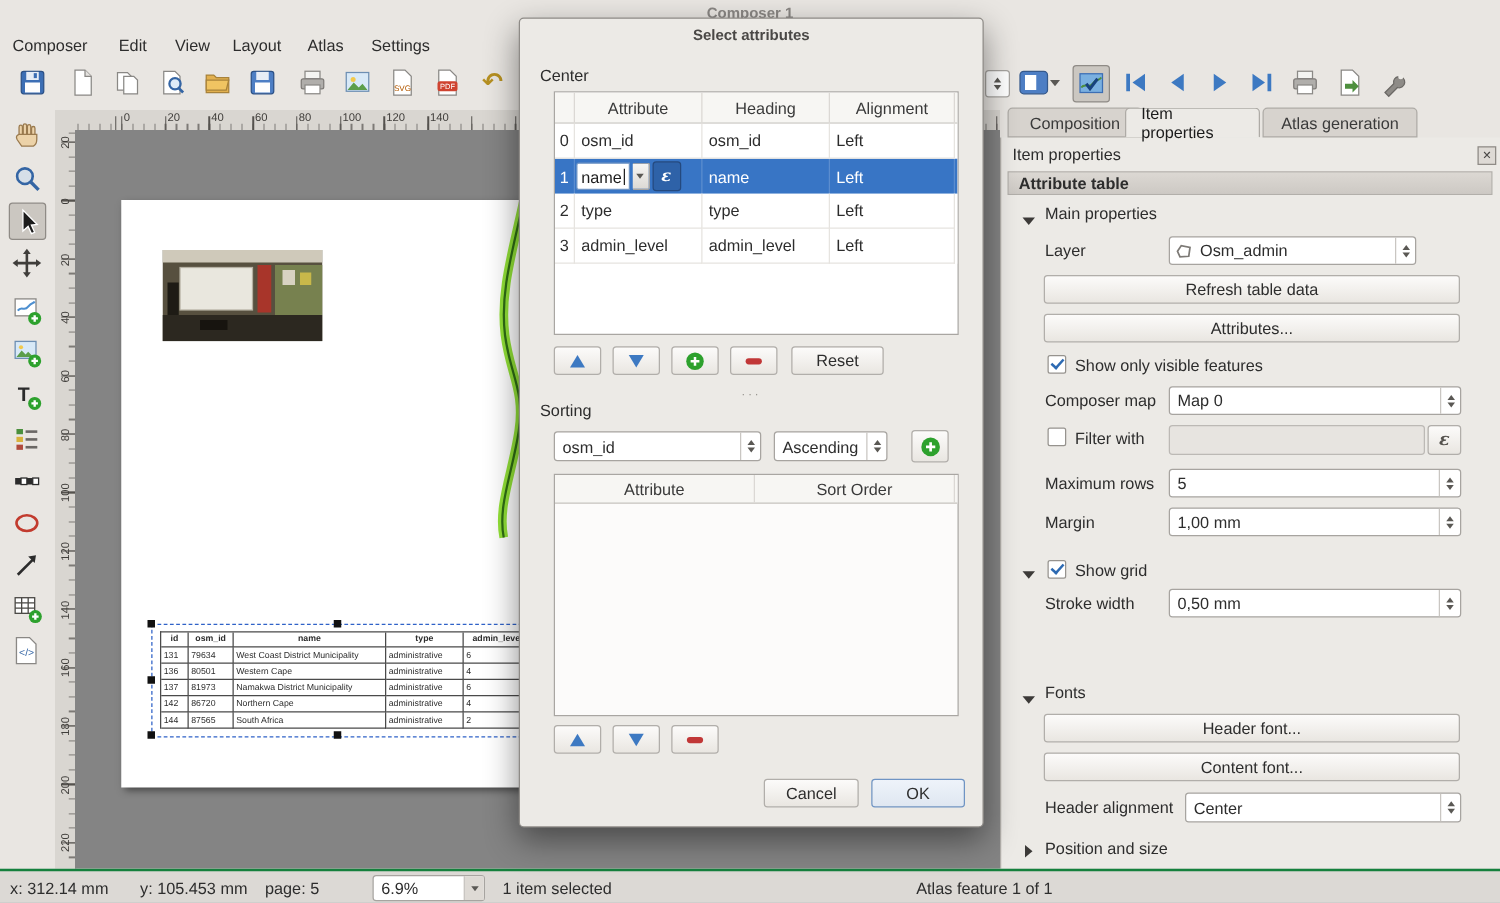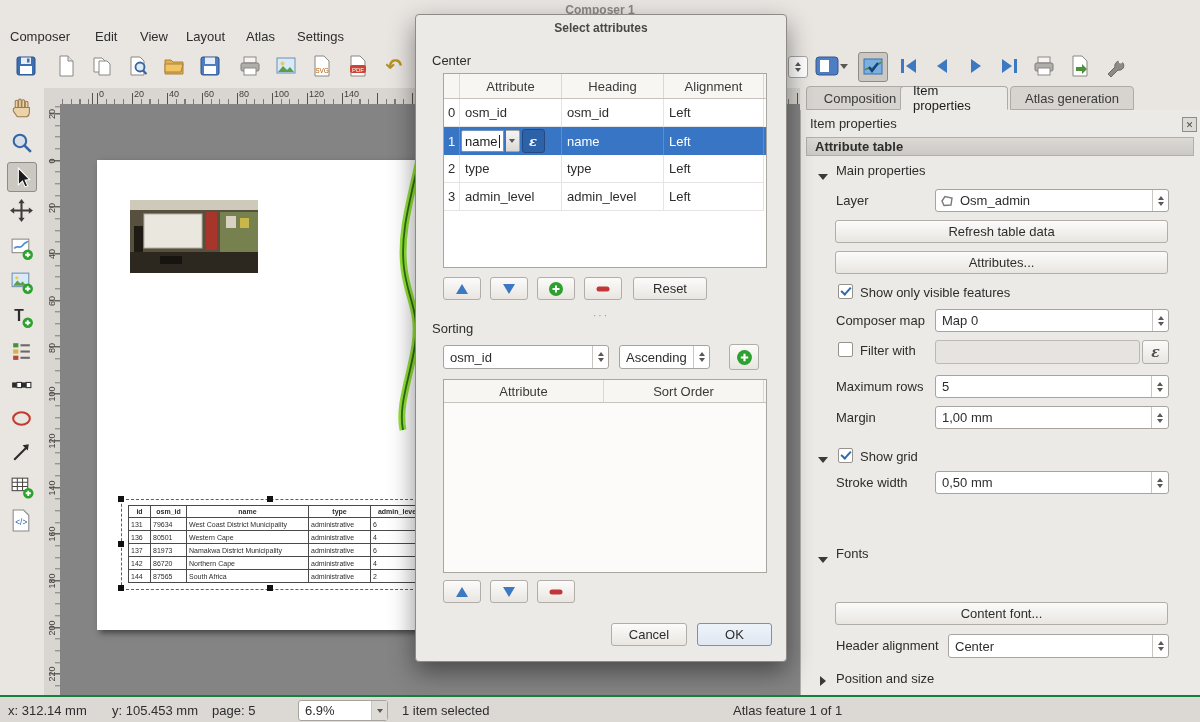--- a/index.html
+++ b/index.html
@@ -435,21 +435,21 @@
     </div>
 
   <div class="section-hdr" style="top:137px">
       <span>Attribute table</span>
     </div>
 
   <div class="abs" style="left:818px;top:168px"><span class="gtri-dn"></span></div>
   <div class="rp-label" style="left:836px;top:163px">Main properties</div>
 
   <div class="rp-label" style="left:836px;top:193px">Layer</div>
-  <div class="combo" style="position:absolute;left:935px;top:189px;width:234px;height:23px">
+  <div class="combo" style="position:absolute;left:935px;top:189px;width:198px;height:23px">
     <svg style="width:14px;height:12px;margin-left:4px;flex:none" viewBox="0 0 14 12">
         <path d="M2 6 L5 1.5 L12 3 L11 10 L4 10.5 z" fill="none" stroke="#7d7a76" stroke-width="1.4"></path>
       </svg>
     <div class="val">Osm_admin</div>
     <div class="step">
         <div class="tri-up"></div>
         <div class="tri-dn"></div>
       </div>
   </div>
 
@@ -507,20 +507,23 @@
     <div class="step">
         <div class="tri-up"></div>
         <div class="tri-dn"></div>
       </div>
   </div>
 
 
   <div class="abs" style="left:818px;top:551px"><span class="gtri-dn"></span></div>
   <div class="rp-label" style="left:836px;top:546px">Fonts</div>
 
+  <div class="btn" style="position:absolute;left:835px;top:571px;width:333px;height:23px">
+      <span>Header font...</span>
+    </div>
   <div class="btn" style="position:absolute;left:835px;top:602px;width:333px;height:23px">
       <span>Content font...</span>
     </div>
 
   <div class="rp-label" style="left:836px;top:638px">Header alignment</div>
   <div class="combo" style="position:absolute;left:948px;top:634px;width:221px;height:24px">
     <div class="val">Center</div>
     <div class="step">
         <div class="tri-up"></div>
         <div class="tri-dn"></div>

